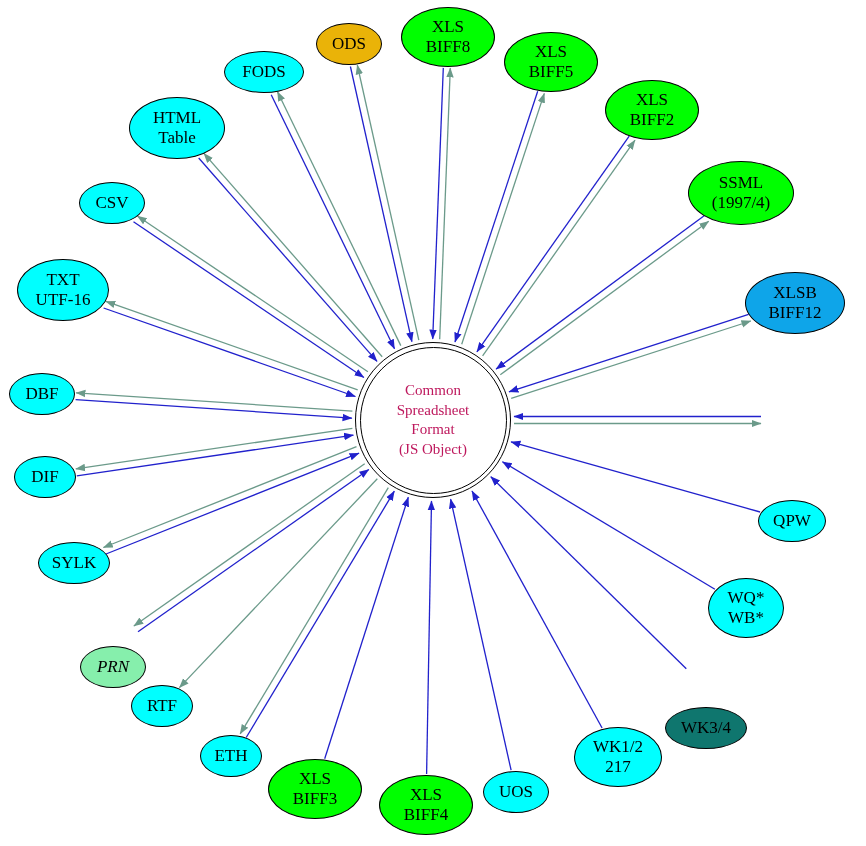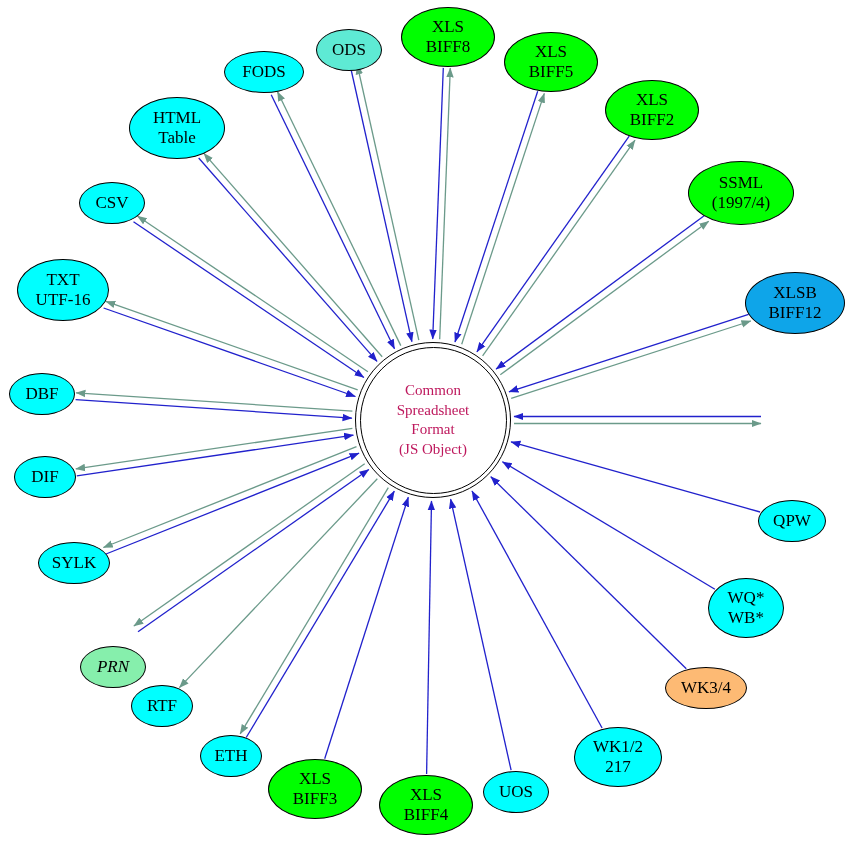--- a/index.html
+++ b/index.html
@@ -80,21 +80,21 @@
     </svg>
 
   <div class="center-node" style="left:355px;top:342px;width:156px;height:156px;">
     <div class="center-inner">
       <div>Common</div>
       <div>Spreadsheet</div>
       <div>Format</div>
       <div>(JS Object)</div>
     </div>
   </div>
-<div class="node" style="left: 316px; top: 29px; width: 66px; height: 42px; background: #5eead4; border: 1px solid rgb(0, 0, 0); align-items: center;">
+<div class="node" style="left: 316px; top: 23px; width: 66px; height: 42px; background: #eab308; border: 1px solid rgb(0, 0, 0); align-items: center;">
       <div>ODS</div>
     </div>
     <div class="node" style="left: 401px; top: 7px; width: 94px; height: 60px; background: rgb(0, 255, 0); border: 1px solid rgb(0, 0, 0);">
       <div>XLS</div>
       <div>BIFF8</div>
     </div>
     <div class="node" style="left: 504px; top: 32px; width: 94px; height: 60px; background: rgb(0, 255, 0); border: 1px solid rgb(0, 0, 0);">
       <div>XLS</div>
       <div>BIFF5</div>
     </div>
@@ -110,21 +110,21 @@
       <div>XLSB</div>
       <div>BIFF12</div>
     </div>
     <div class="node" style="left: 758px; top: 500px; width: 68px; height: 42px; background: rgb(0, 255, 255); border: 1px solid rgb(0, 0, 0);">
       <div>QPW</div>
     </div>
     <div class="node" style="left: 708px; top: 578px; width: 76px; height: 60px; background: rgb(0, 255, 255); border: 1px solid rgb(0, 0, 0);">
       <div>WQ*</div>
       <div>WB*</div>
     </div>
-    <div class="node" style="left: 665px; top: 667px; width: 82px; height: 42px; background: #fdba74; border: 1px solid rgb(0, 0, 0);">
+    <div class="node" style="left: 665px; top: 707px; width: 82px; height: 42px; background: #0f766e; border: 1px solid rgb(0, 0, 0);">
       <div>WK3/4</div>
     </div>
     <div class="node" style="left: 574px; top: 727px; width: 88px; height: 60px; background: rgb(0, 255, 255); border: 1px solid rgb(0, 0, 0);">
       <div>WK1/2</div>
       <div>217</div>
     </div>
     <div class="node" style="left: 483px; top: 771px; width: 66px; height: 42px; background: rgb(0, 255, 255); border: 1px solid rgb(0, 0, 0);">
       <div>UOS</div>
     </div>
     <div class="node" style="left: 379px; top: 775px; width: 94px; height: 60px; background: rgb(0, 255, 0); border: 1px solid rgb(0, 0, 0);">

